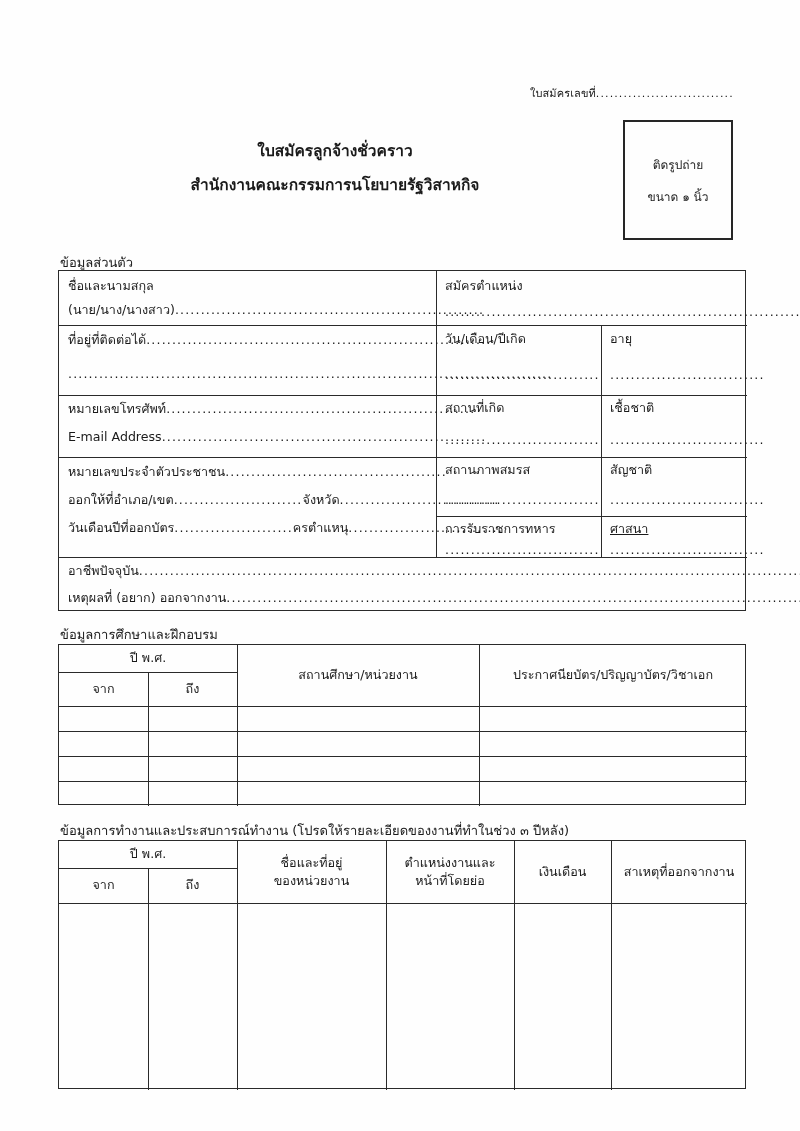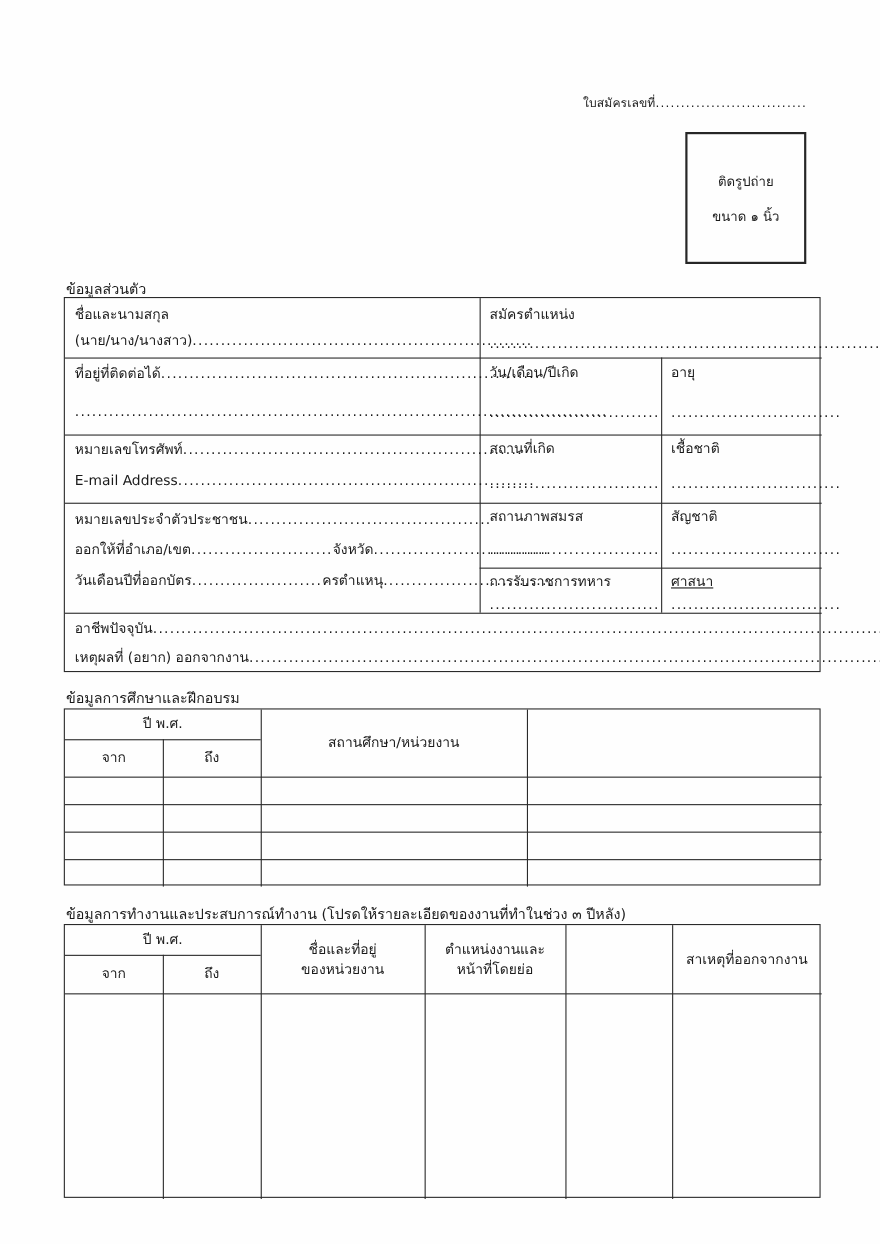--- a/index.html
+++ b/index.html
@@ -138,20 +138,24 @@
 </style>
 </head>
 <body>
 
 <div class="page">
 
   <div class="app-no">
     <span>ใบสมัครเลขที่</span><span class="dots">..............................</span>
   </div>
 
+  <div class="titles">
+    <div class="title-1">ใบสมัครลูกจ้างชั่วคราว</div>
+    <div class="title-2">สำนักงานคณะกรรมการนโยบายรัฐวิสาหกิจ</div>
+  </div>
 
   <div class="photo-box">
     <div>ติดรูปถ่าย</div>
     <div>ขนาด ๑ นิ้ว</div>
   </div>
 
   <div class="section-label" id="lbl-personal">ข้อมูลส่วนตัว</div>
 
   <div class="tbl" id="tbl-personal">
 
@@ -215,20 +219,21 @@
     <div class="hline" style="left:0; top:136px; width:688px;"></div>
 
     <div class="vline" style="left:89px; top:27px; height:134px;"></div>
     <div class="vline" style="left:178px; top:0; height:161px;"></div>
     <div class="vline" style="left:420px; top:0; height:161px;"></div>
 
     <div class="hcell" style="left:0; top:0; width:178px; height:27px;">ปี พ.ศ.</div>
     <div class="hcell" style="left:0; top:27px; width:89px; height:34px;">จาก</div>
     <div class="hcell" style="left:89px; top:27px; width:89px; height:34px;">ถึง</div>
     <div class="hcell" style="left:178px; top:0; width:242px; height:61px;">สถานศึกษา/หน่วยงาน</div>
+    <div class="hcell" style="left:420px; top:0; width:268px; height:61px;">ประกาศนียบัตร/ปริญญาบัตร/วิชาเอก</div>
 
     <div class="cell" style="left:0;   top:61px;  width:89px;  height:25px;"></div>
     <div class="cell" style="left:89px; top:61px;  width:89px;  height:25px;"></div>
     <div class="cell" style="left:178px;top:61px;  width:242px; height:25px;"></div>
     <div class="cell" style="left:420px;top:61px;  width:268px; height:25px;"></div>
 
     <div class="cell" style="left:0;   top:86px;  width:89px;  height:25px;"></div>
     <div class="cell" style="left:89px; top:86px;  width:89px;  height:25px;"></div>
     <div class="cell" style="left:178px;top:86px;  width:242px; height:25px;"></div>
     <div class="cell" style="left:420px;top:86px;  width:268px; height:25px;"></div>
@@ -264,20 +269,21 @@
     <div class="hcell" style="left:178px; top:0; width:149px; height:62px; flex-direction:column;">
       <span>ชื่อและที่อยู่</span>
       <span>ของหน่วยงาน</span>
     </div>
 
     <div class="hcell" style="left:327px; top:0; width:128px; height:62px; flex-direction:column;">
       <span>ตำแหน่งงานและ</span>
       <span>หน้าที่โดยย่อ</span>
     </div>
 
+    <div class="hcell" style="left:455px; top:0; width:97px; height:62px;">เงินเดือน</div>
     <div class="hcell" style="left:552px; top:0; width:136px; height:62px;">สาเหตุที่ออกจากงาน</div>
 
     <div class="cell" style="left:0;    top:62px; width:89px;  height:187px;"></div>
     <div class="cell" style="left:89px; top:62px; width:89px;  height:187px;"></div>
     <div class="cell" style="left:178px;top:62px; width:149px; height:187px;"></div>
     <div class="cell" style="left:327px;top:62px; width:128px; height:187px;"></div>
     <div class="cell" style="left:455px;top:62px; width:97px;  height:187px;"></div>
     <div class="cell" style="left:552px;top:62px; width:136px; height:187px;"></div>
   </div>
 

